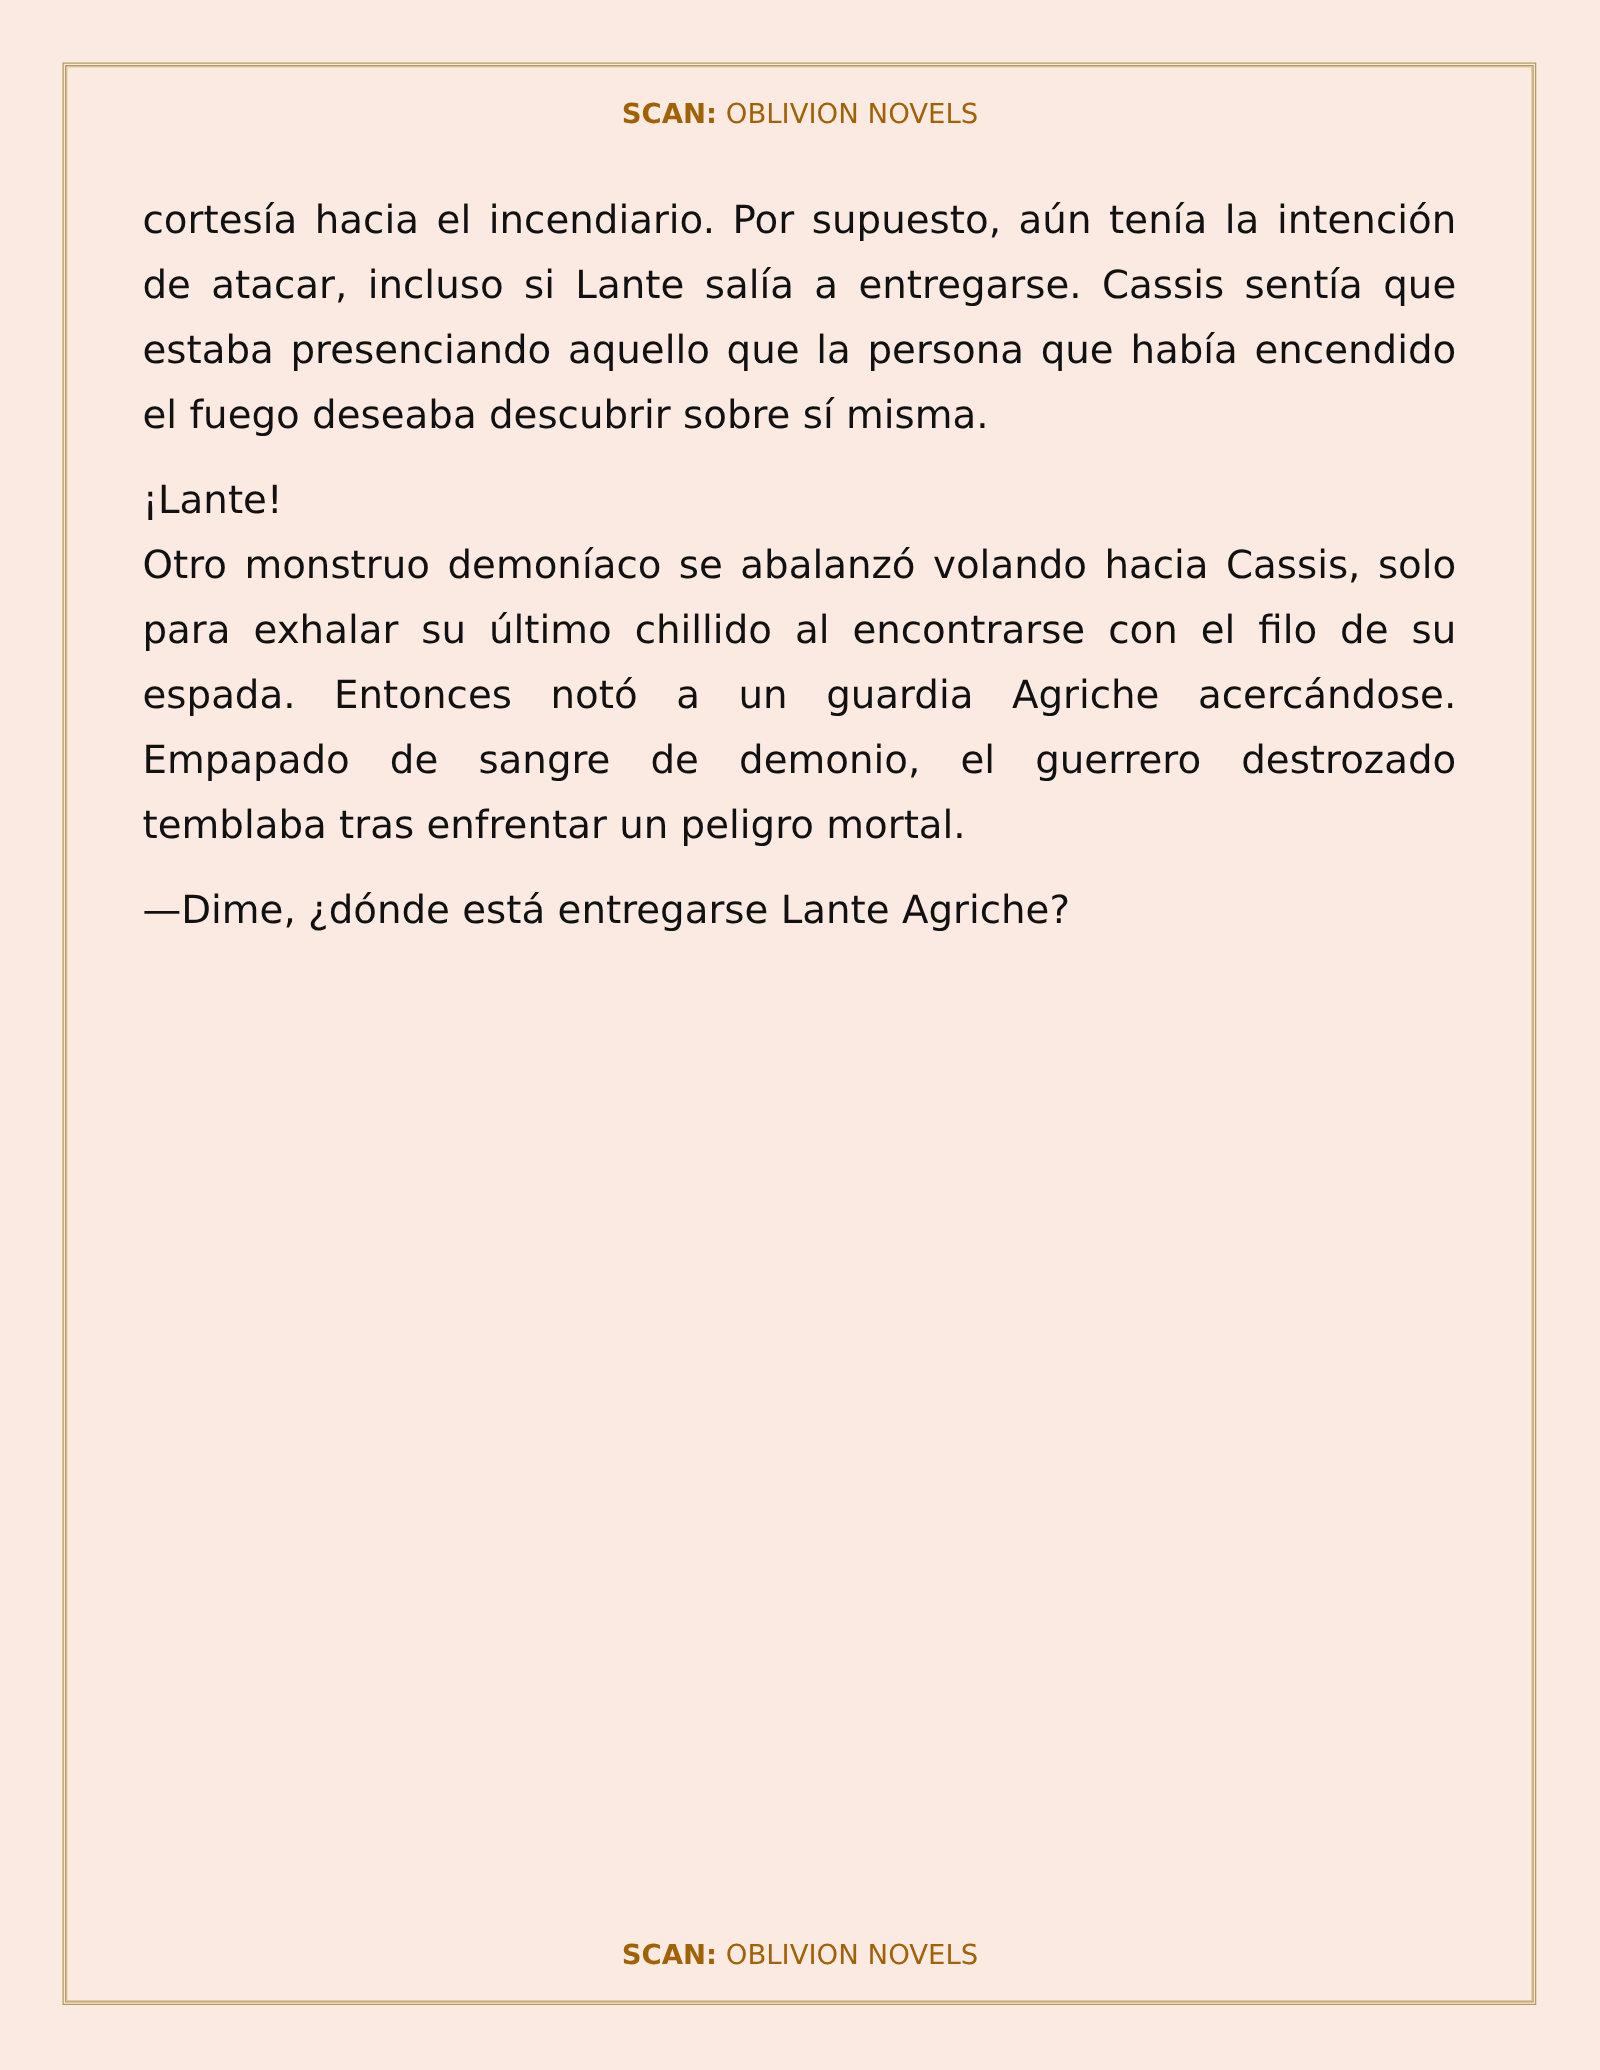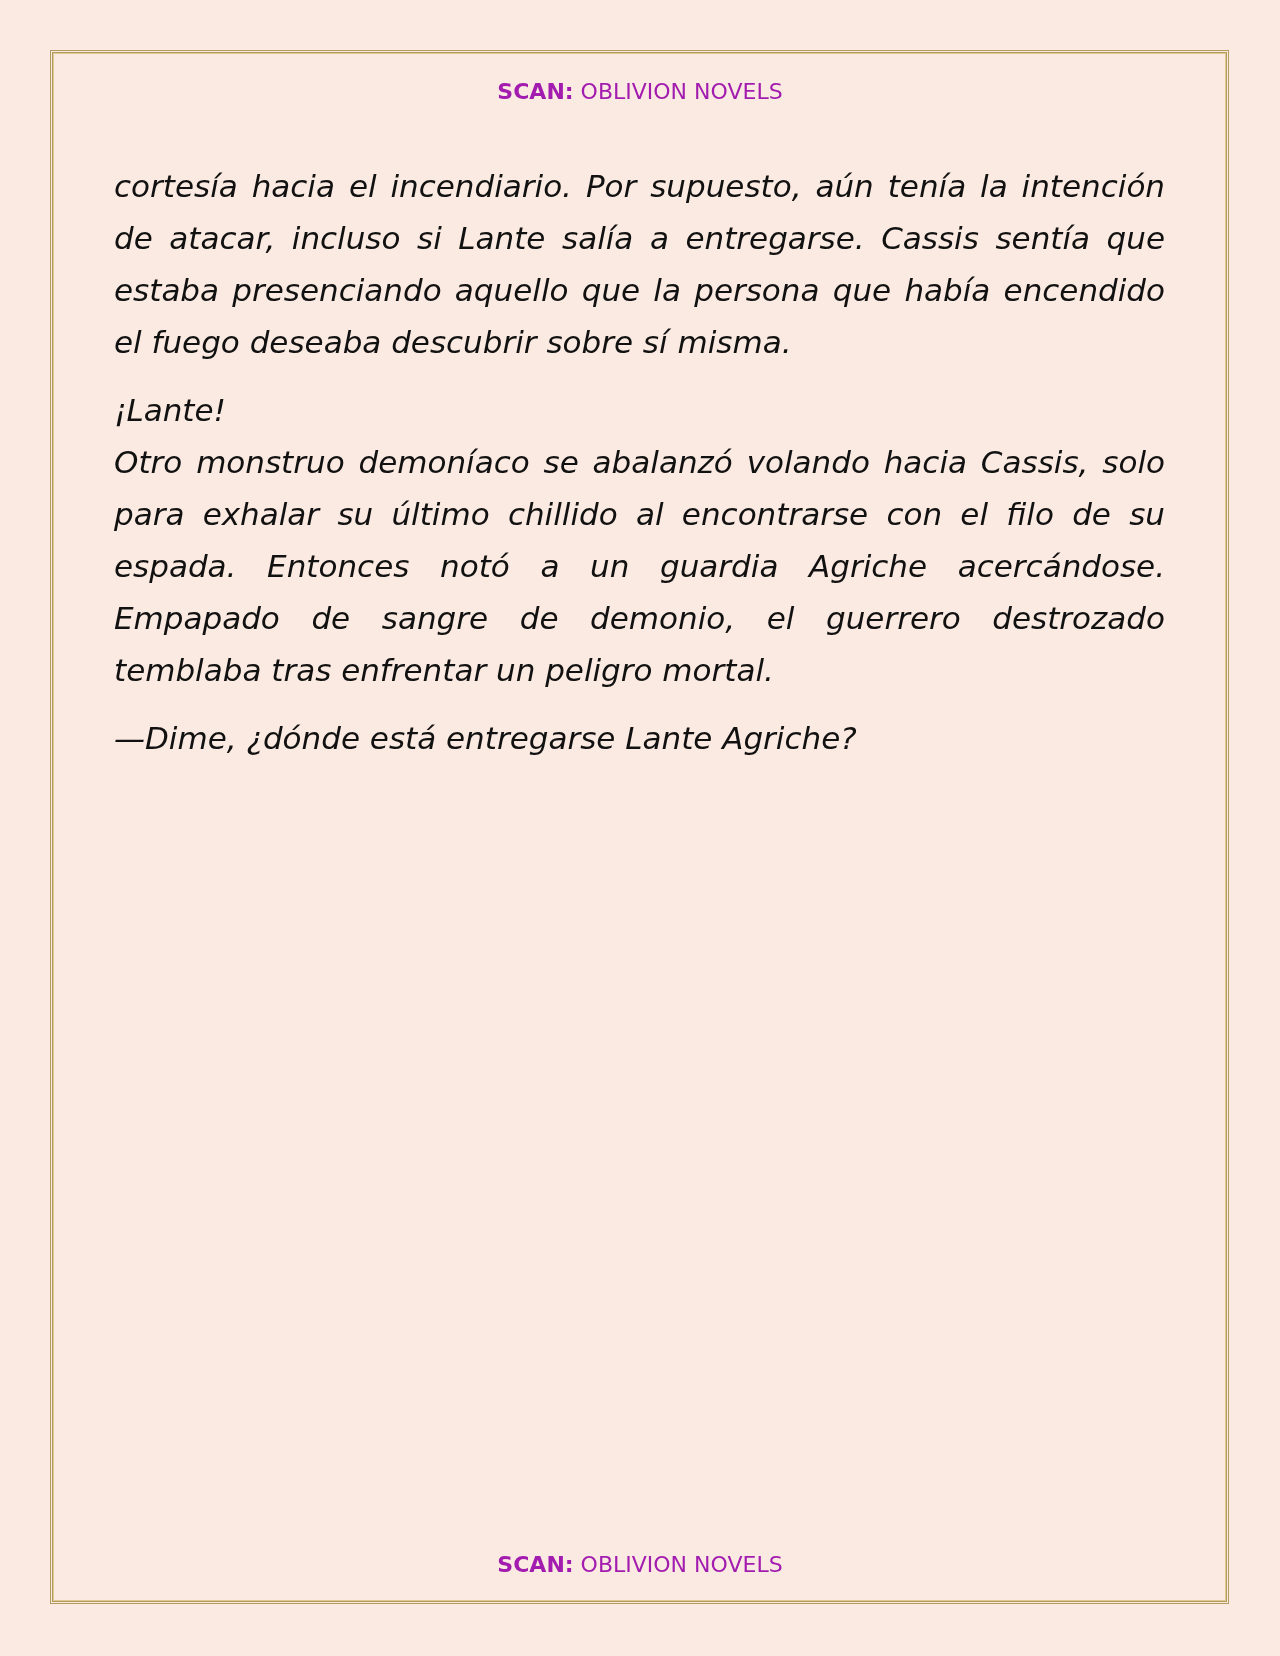--- a/index.html
+++ b/index.html
@@ -25,34 +25,33 @@
       border: 3px double #b39a5e;
       box-shadow: inset 0 0 0 1px #e0c98f;
     }
     .running-head {
       position: absolute;
       left: 0;
       width: 1280px;
       text-align: center;
       font-size: 22px;
       line-height: 28px;
-      color: #a21caf;
+      color: #a16207;
       letter-spacing: 0px;
     }
     .running-head .label {
       font-weight: bold;
     }
     .header { top: 78px; }
     .footer { top: 1551px; }
     .content {
       position: absolute;
       left: 114px;
-      top: 160px;
+      top: 150px;
       width: 1051px;
-      font-style: italic;
     }
     .content p {
       margin: 0 0 16px 0;
       font-size: 31px;
       line-height: 52px;
       text-align: justify;
       text-align-last: left;
     }
     .content p.tight {
       margin-bottom: 0;

